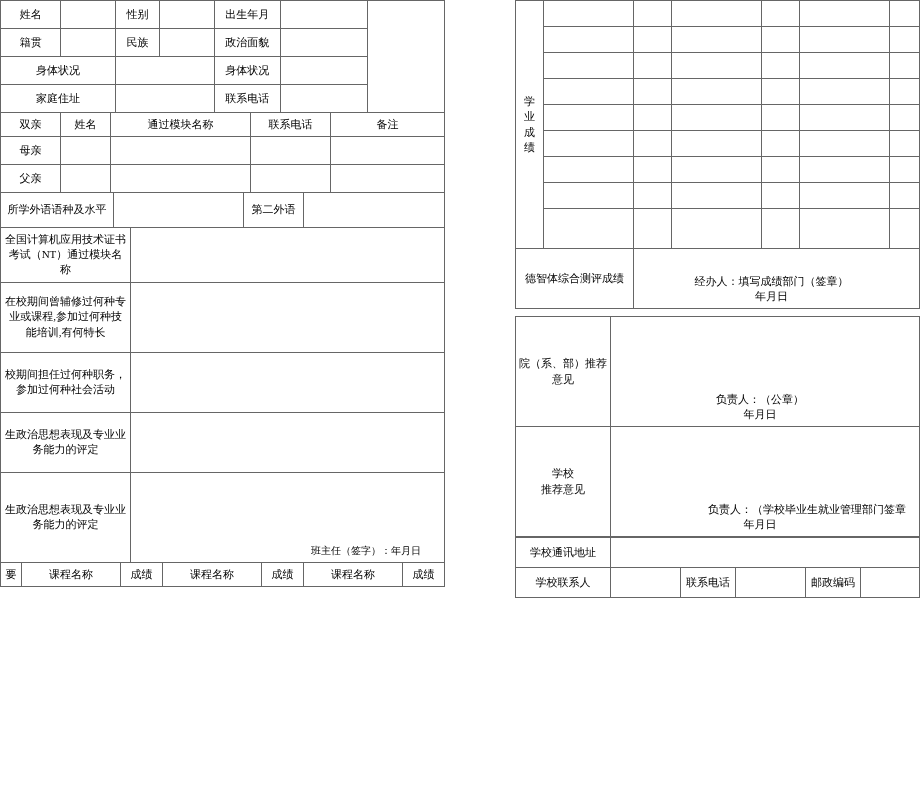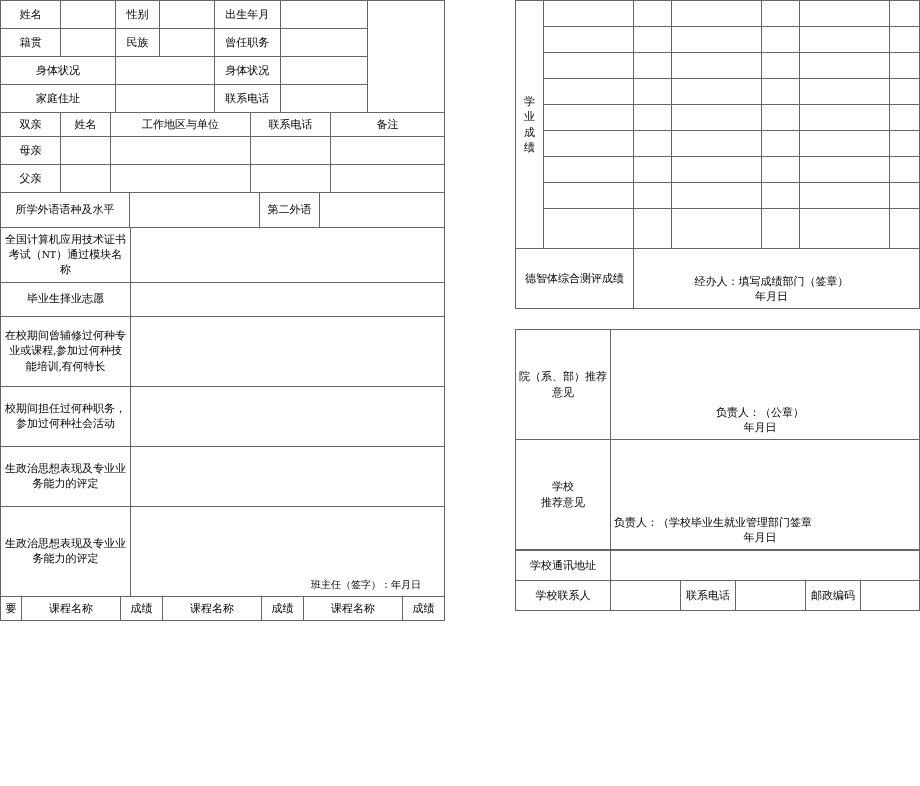--- a/index.html
+++ b/index.html
@@ -79,21 +79,21 @@
         <td class="label-cell" style="width:60px">出生年月</td>
         <td style="width:80px"></td>
         <td class="photo-cell" rowspan="4"></td>
       </tr>
 
       <tr class="tall-row">
         <td class="label-cell">籍贯</td>
         <td></td>
         <td class="label-cell">民族</td>
         <td></td>
-        <td class="label-cell">曾任职务</td>
+        <td class="label-cell">政治面貌</td>
         <td></td>
       </tr>
 
       <tr class="tall-row">
         <td class="label-cell" colspan="2">身体状况</td>
         <td colspan="2"></td>
         <td class="label-cell">身体状况</td>
         <td></td>
       </tr>
 
@@ -104,21 +104,21 @@
         <td></td>
       </tr>
     </tbody>
       </table>
 
     <table style="border-top:none">
       <tbody>
           <tr>
         <td style="width:60px;border-top:none">双亲</td>
         <td style="width:50px;border-top:none">姓名</td>
-        <td style="width:140px;border-top:none">工作地区与单位</td>
+        <td style="width:140px;border-top:none">通过模块名称</td>
         <td style="width:80px;border-top:none">联系电话</td>
         <td style="border-top:none">备注</td>
       </tr>
       <tr class="tall-row">
         <td>母亲</td>
         <td></td>
         <td></td>
         <td></td>
         <td></td>
       </tr>
@@ -128,37 +128,33 @@
         <td></td>
         <td></td>
         <td></td>
       </tr>
     </tbody>
       </table>
 
     <table style="border-top:none">
       <tbody>
           <tr style="height:34px">
-        <td style="width:129px;border-top:none">所学外语语种及水平</td>
+        <td style="width:113px;border-top:none">所学外语语种及水平</td>
         <td style="width:130px;border-top:none"></td>
         <td style="width:60px;border-top:none">第二外语</td>
         <td style="border-top:none"></td>
       </tr>
     </tbody>
       </table>
 
     <table style="border-top:none">
       <tbody>
           <tr style="height:40px">
         <td style="width:130px;border-top:none" class="multi-line">全国计算机应用技术证书考试（NT）通过模块名称</td>
         <td style="border-top:none"></td>
-      </tr>
-      <tr style="height:34px">
-        <td class="multi-line">毕业生择业志愿</td>
-        <td></td>
       </tr>
       <tr style="height:70px">
         <td class="multi-line">在校期间曾辅修过何种专业或课程,参加过何种技能培训,有何特长</td>
         <td></td>
       </tr>
       <tr style="height:60px">
         <td class="multi-line">校期间担任过何种职务，参加过何种社会活动</td>
         <td></td>
       </tr>
       <tr style="height:60px">
@@ -270,36 +266,36 @@
       <tr style="height:60px">
         <td colspan="2" class="multi-line">德智体综合测评成绩</td>
         <td colspan="5" style="vertical-align:bottom">
           <div class="right-text">经办人：填写成绩部门（签章）</div>
           <div class="right-text">年月日</div>
         </td>
       </tr>
     </tbody>
       </table>
 
-    <table style="margin-top:20px">
+    <table style="margin-top:7px">
       <tbody>
           <tr style="height:110px">
         <td style="width:95px" class="multi-line">院（系、部）推荐意见</td>
         <td style="vertical-align:bottom">
           <div class="right-text" style="text-align:center">负责人：（公章）</div>
           <div class="right-text">年月日</div>
         </td>
       </tr>
       <tr style="height:110px">
         <td class="multi-line">
           <div>学校</div>
           <div>推荐意见</div>
         </td>
         <td style="vertical-align:bottom">
-          <div class="right-text" style="text-align:left">负责人：（学校毕业生就业管理部门签章</div>
+          <div class="right-text" style="text-align:right">负责人：（学校毕业生就业管理部门签章</div>
           <div class="right-text">年月日</div>
         </td>
       </tr>
     </tbody>
       </table>
 
     <table style="border-top:none">
       <tbody>
           <tr style="height:30px">
         <td>学校通讯地址</td>

